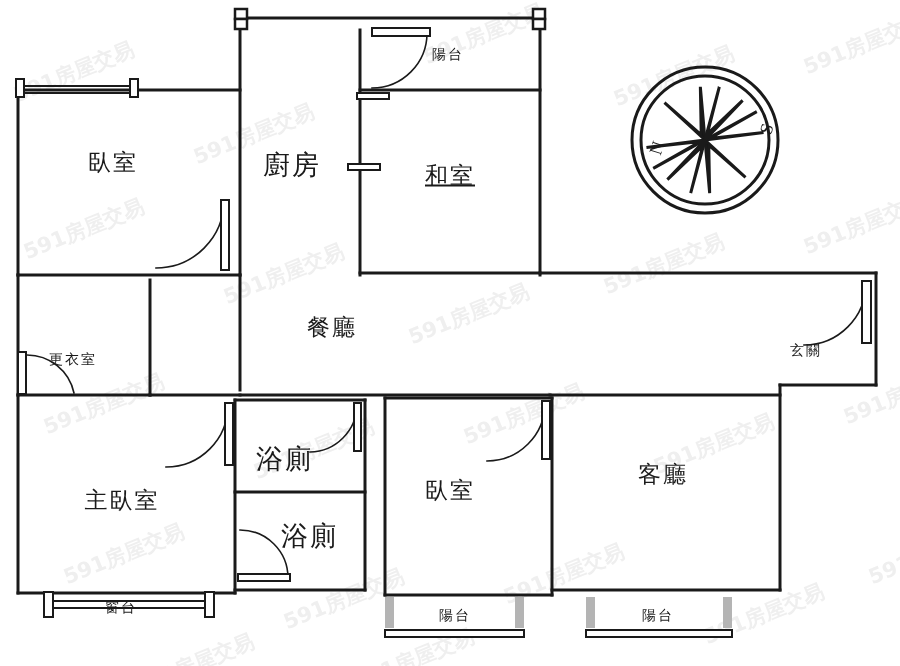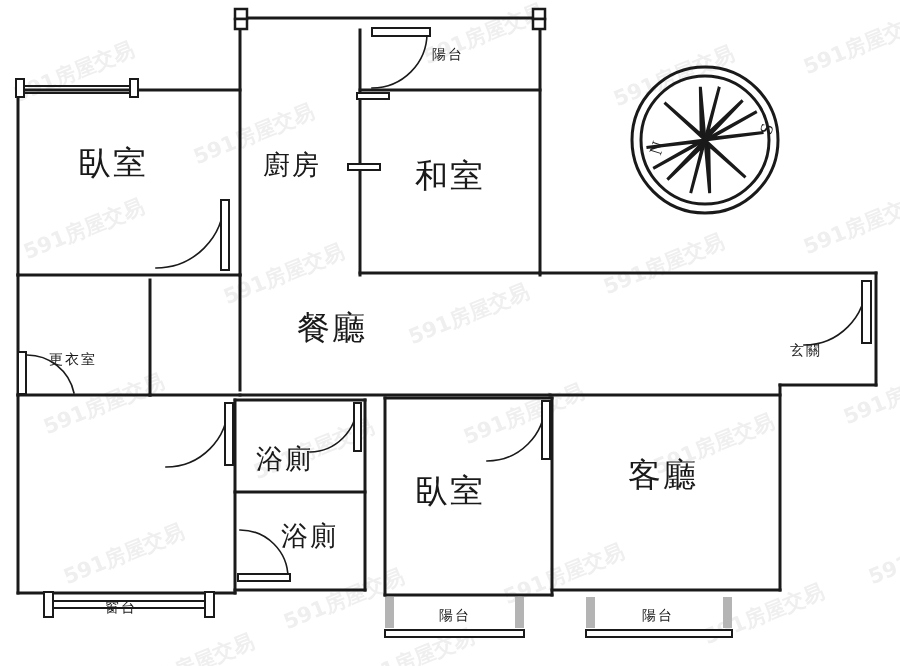--- a/index.html
+++ b/index.html
@@ -28,21 +28,21 @@
   .room-label {
     position: absolute;
     color: #1a1a1a;
     font-family: "DejaVu Sans", "Liberation Sans", sans-serif;
     white-space: nowrap;
     letter-spacing: 2px;
     line-height: 1;
     transform: translate(-50%, -50%);
     user-select: none;
   }
-  .lbl-xl { font-size: 33px; }
+  .lbl-xl { font-size: 23px; }
   .lbl-lg { font-size: 27px; }
   .lbl-md { font-size: 14px; }
   .watermark-layer {
     position: absolute;
     top: 0; left: 0;
     width: 900px; height: 666px;
     pointer-events: none;
     overflow: hidden;
   }
   .wm {
@@ -235,30 +235,31 @@
           <polygon points="0,0 -30,46 -4,5 -48,26" fill="#111111"></polygon>
         </g>
       </g>
     </g>
     </svg>
 
   <div class="room-label lbl-xl" style="left:113px; top:162px;">臥室</div>
 
   <div class="room-label lbl-lg" style="left:292px; top:164px;">廚房</div>
 
-  <div class="room-label lbl-xl" style="left:450px; top:175px;">和室</div>
+  <div class="room-label lbl-xl" style="left:450px; top:175px;text-decoration:underline;">和室</div>
 
   <div class="room-label lbl-md" style="left:448px; top:54px;">陽台</div>
 
   <div class="room-label lbl-md" style="left:73px; top:323px;margin-top:36px;">更衣室</div>
 
   <div class="room-label lbl-xl" style="left:332px; top:327px;">餐廳</div>
 
   <div class="room-label lbl-md" style="left:806px; top:350px;">玄關</div>
 
+  <div class="room-label lbl-xl" style="left:122px; top:500px;">主臥室</div>
 
   <div class="room-label lbl-lg" style="left:285px; top:458px;">浴廁</div>
 
   <div class="room-label lbl-lg" style="left:310px; top:535px;">浴廁</div>
 
   <div class="room-label lbl-xl" style="left:450px; top:490px;">臥室</div>
 
   <div class="room-label lbl-xl" style="left:663px; top:474px;">客廳</div>
 
   <div class="room-label lbl-md" style="left:121px; top:607px;text-align:center;">窗台</div>

